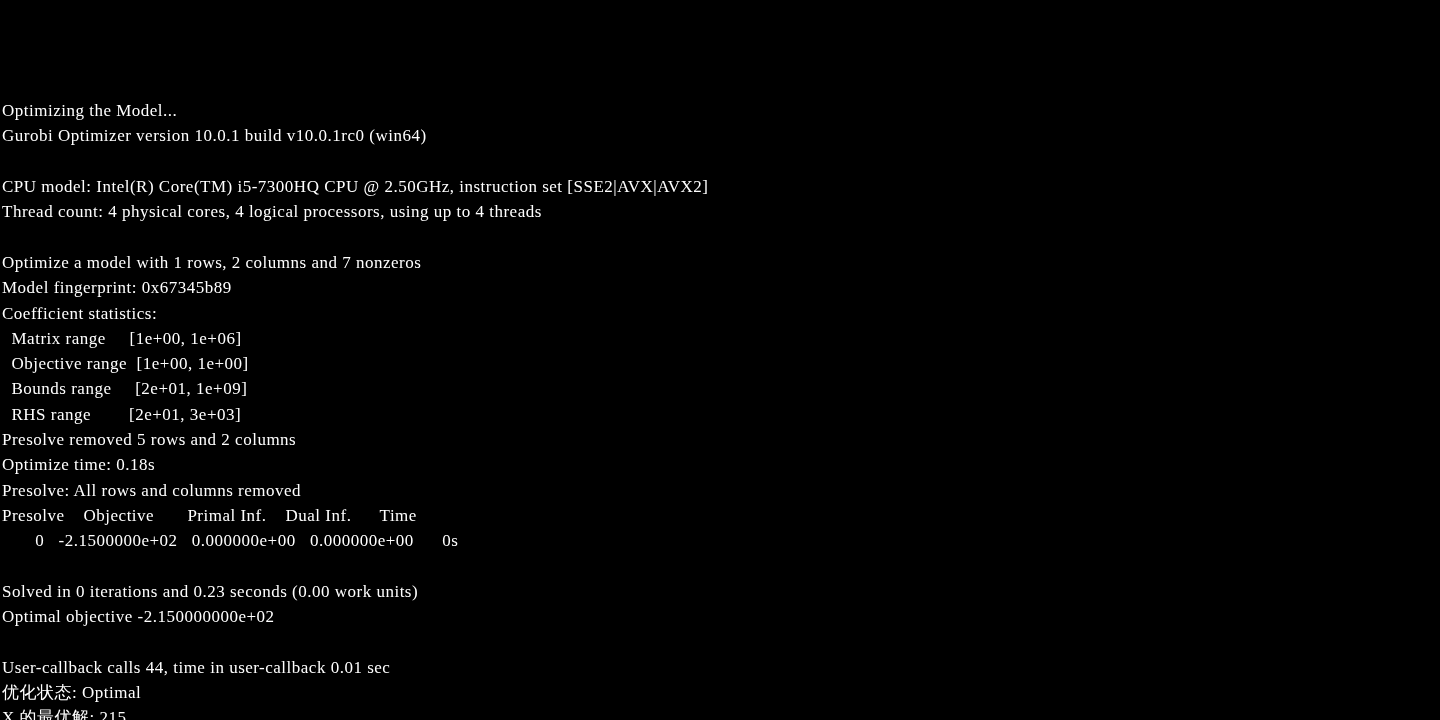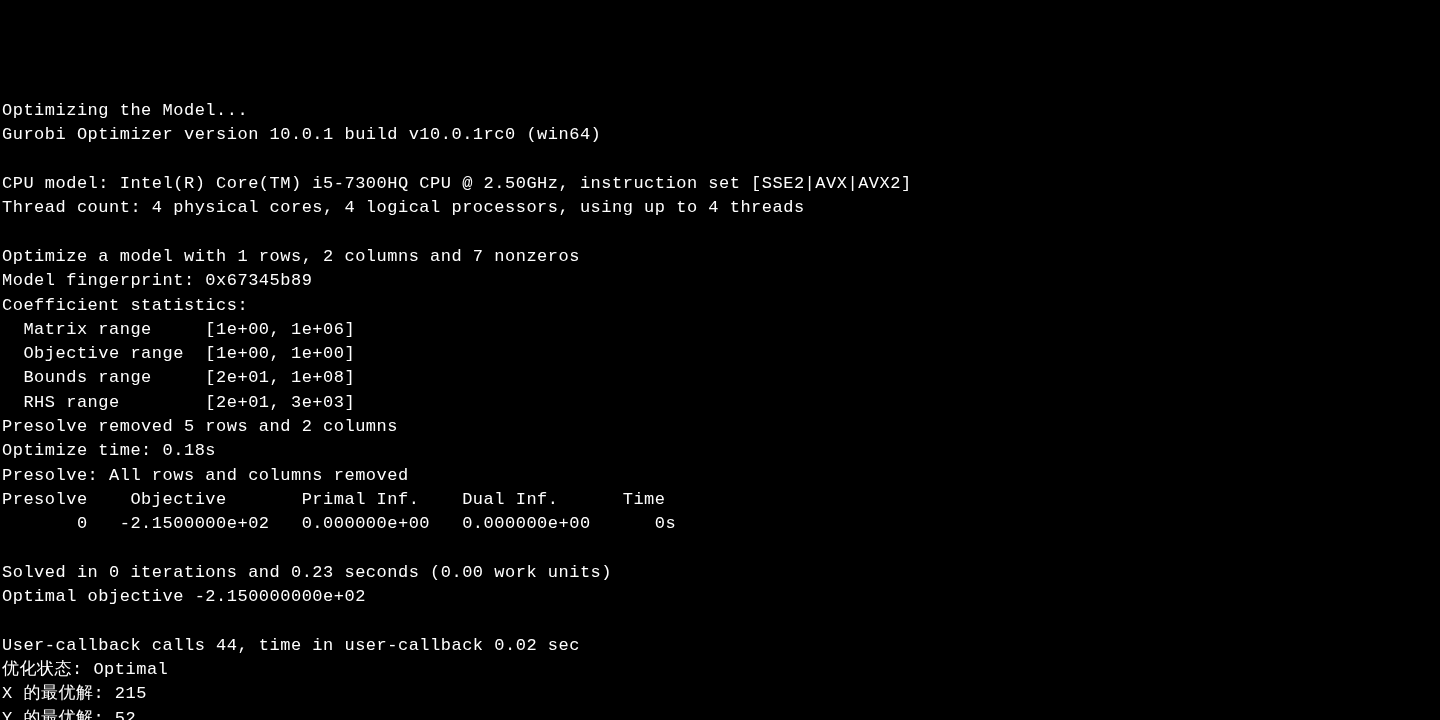--- a/index.html
+++ b/index.html
@@ -1,18 +1,19 @@
 <!DOCTYPE html>
 <html><head>
   <meta charset="utf-8">
   <style>
     * {
       margin: 0;
       padding: 0;
       box-sizing: border-box;
+      font-family: Liberation Serif, serif;
     }
     body {
       background-color: #000000;
       color: #ffffff;
       font-family: "Consolas", "Courier New", monospace;
       font-size: 17px;
       line-height: 1.43;
       padding: 2px 0 0 2px;
       white-space: pre;
       width: 1440px;
@@ -33,32 +34,32 @@
 <span>Gurobi Optimizer version 10.0.1 build v10.0.1rc0 (win64)</span>
 <span></span>
 <span>CPU model: Intel(R) Core(TM) i5-7300HQ CPU @ 2.50GHz, instruction set [SSE2|AVX|AVX2]</span>
 <span>Thread count: 4 physical cores, 4 logical processors, using up to 4 threads</span>
 <span></span>
 <span>Optimize a model with 1 rows, 2 columns and 7 nonzeros</span>
 <span>Model fingerprint: 0x67345b89</span>
 <span>Coefficient statistics:</span>
 <span>  Matrix range     [1e+00, 1e+06]</span>
 <span>  Objective range  [1e+00, 1e+00]</span>
-<span>  Bounds range     [2e+01, 1e+08]</span>
+<span>  Bounds range     [2e+01, 1e+09]</span>
 <span>  RHS range        [2e+01, 3e+03]</span>
 <span>Presolve removed 5 rows and 2 columns</span>
 <span>Optimize time: 0.18s</span>
 <span>Presolve: All rows and columns removed</span>
 <span>Presolve    Objective       Primal Inf.    Dual Inf.      Time</span>
 <span>       0   -2.1500000e+02   0.000000e+00   0.000000e+00      0s</span>
 <span></span>
 <span>Solved in 0 iterations and 0.23 seconds (0.00 work units)</span>
 <span>Optimal objective -2.150000000e+02</span>
 <span></span>
-<span>User-callback calls 44, time in user-callback 0.02 sec</span>
+<span>User-callback calls 44, time in user-callback 0.01 sec</span>
 <span>优化状态: Optimal</span>
 <span>X 的最优解: 215</span>
 <span>Y 的最优解: 52</span>
 <span></span>
 
 
 </div>
 
 
 

